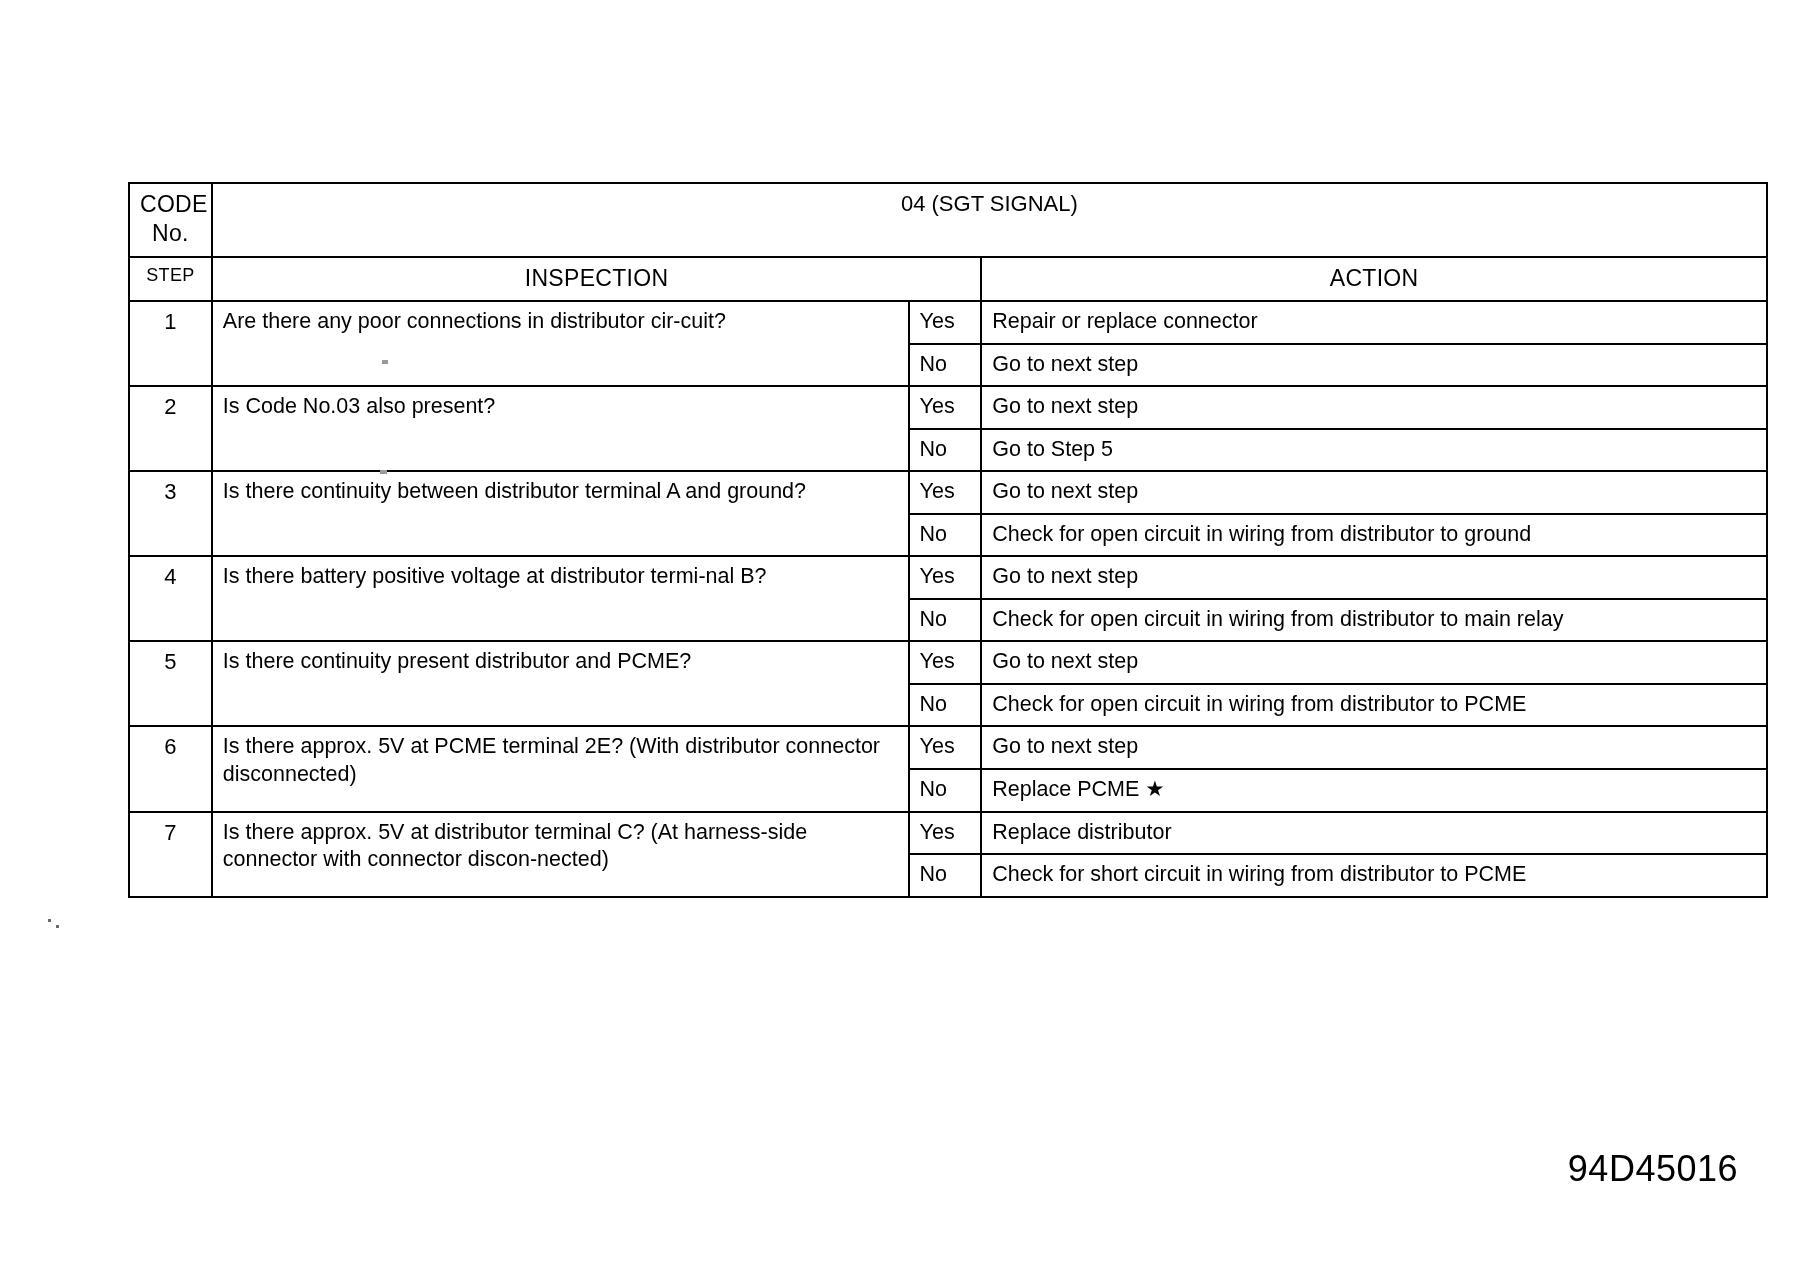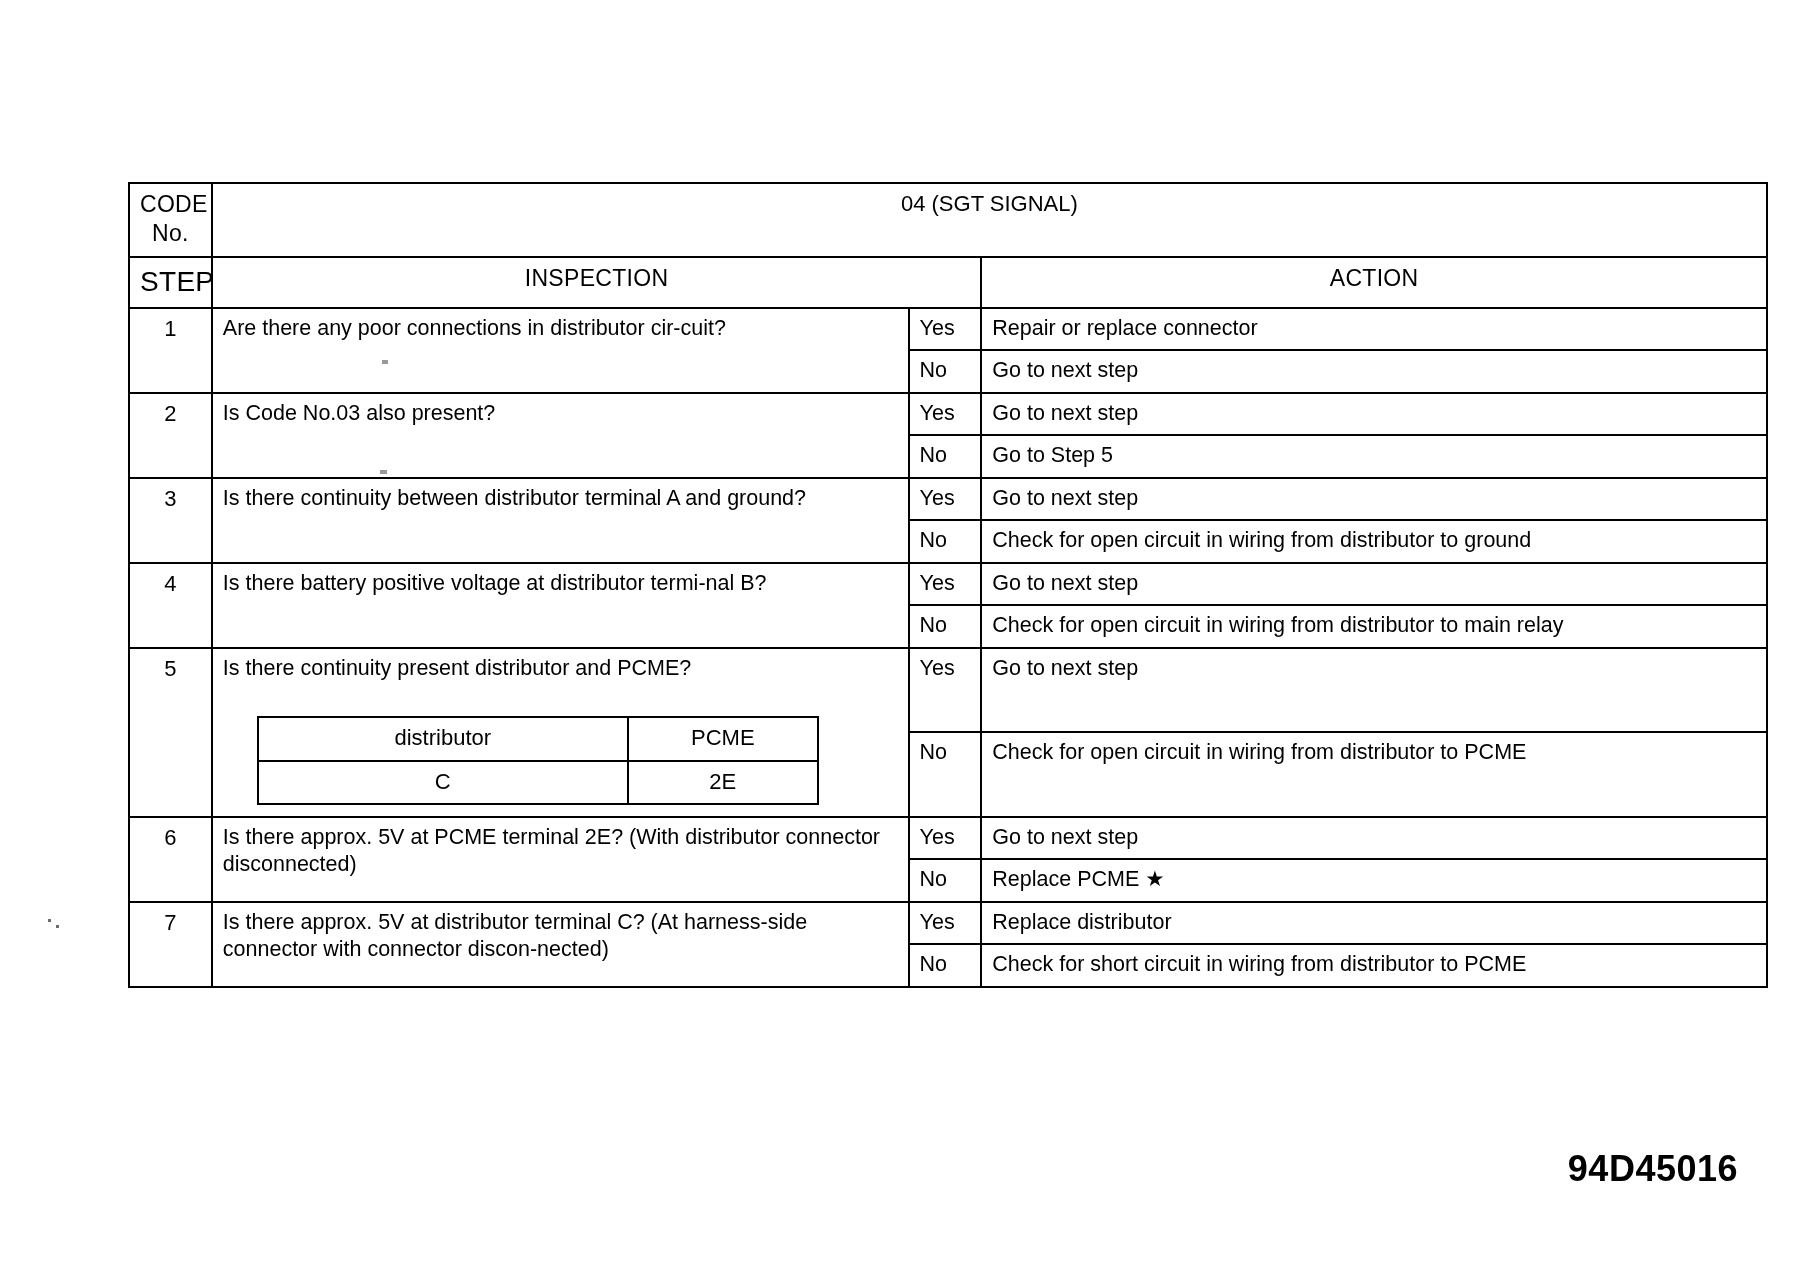--- a/index.html
+++ b/index.html
@@ -79,21 +79,21 @@
     text-align: center;
     font-weight: bold;
     font-size: 23px;
     letter-spacing: 0.3px;
     padding-top: 7px;
     padding-bottom: 8px;
   }
   .hdr-step {
     text-align: center;
     font-weight: bold;
-    font-size: 28px;
+    font-size: 18px;
     letter-spacing: 0.3px;
     padding-top: 7px;
     padding-bottom: 8px;
   }
 
   .step-num {
     text-align: center;
     font-size: 22px;
     padding-top: 7px;
   }
@@ -120,21 +120,21 @@
     left: 128px;
     top: 1160px;
     font-size: 25px;
     letter-spacing: 0.2px;
   }
   .figref {
     position: absolute;
     right: 58px;
     top: 1148px;
     font-size: 36px;
-    font-weight: bold;
+    font-weight: normal;
     letter-spacing: 0.5px;
   }
 
   .speck {
     position: absolute;
     width: 3px;
     height: 3px;
     background: #6b6b6b;
   }
   .speck.s1 { left: 48px;  top: 919px; }
@@ -208,36 +208,20 @@
         </tr>
         <tr>
           <td class="c-yn">No</td>
           <td>Check for open circuit in wiring from distributor to main relay</td>
         </tr>
 
         <tr>
           <td class="step-num" rowspan="2">5</td>
           <td rowspan="2">
             <span class="insp-text">Is there continuity present distributor and PCME?</span>
-            <table class="pin-table">
-              <colgroup>
-                <col class="pin-col-a">
-                <col class="pin-col-b">
-              </colgroup>
-              <tbody>
-                <tr>
-                  <td>distributor</td>
-                  <td>PCME</td>
-                </tr>
-                <tr>
-                  <td>C</td>
-                  <td>2E</td>
-                </tr>
-              </tbody>
-            </table>
           </td>
           <td class="c-yn">Yes</td>
           <td>Go to next step</td>
         </tr>
         <tr>
           <td class="c-yn">No</td>
           <td>Check for open circuit in wiring from distributor to PCME</td>
         </tr>
 
         <tr>

